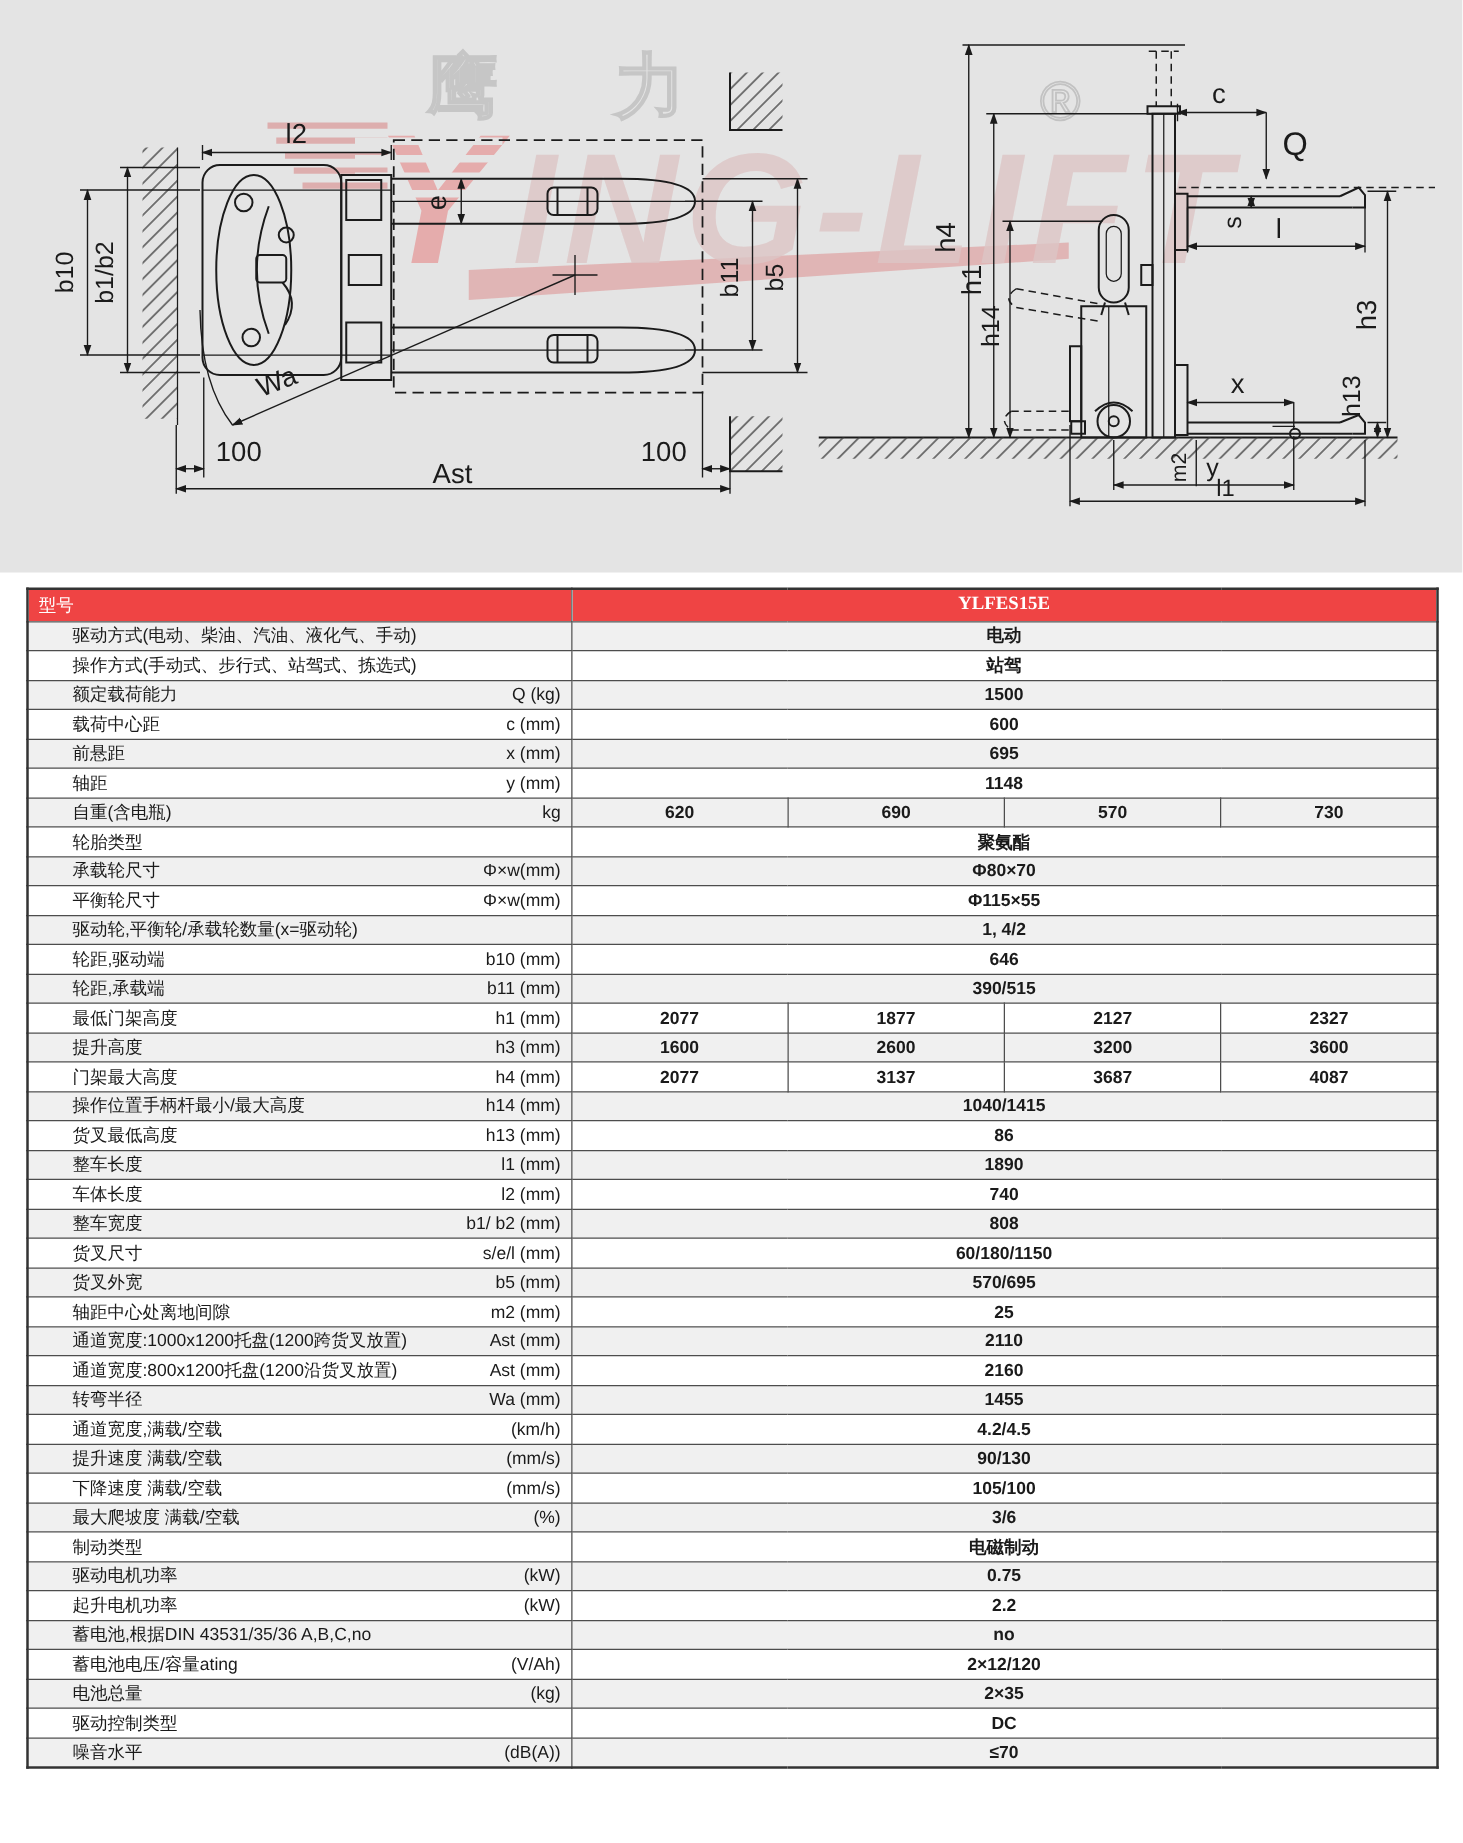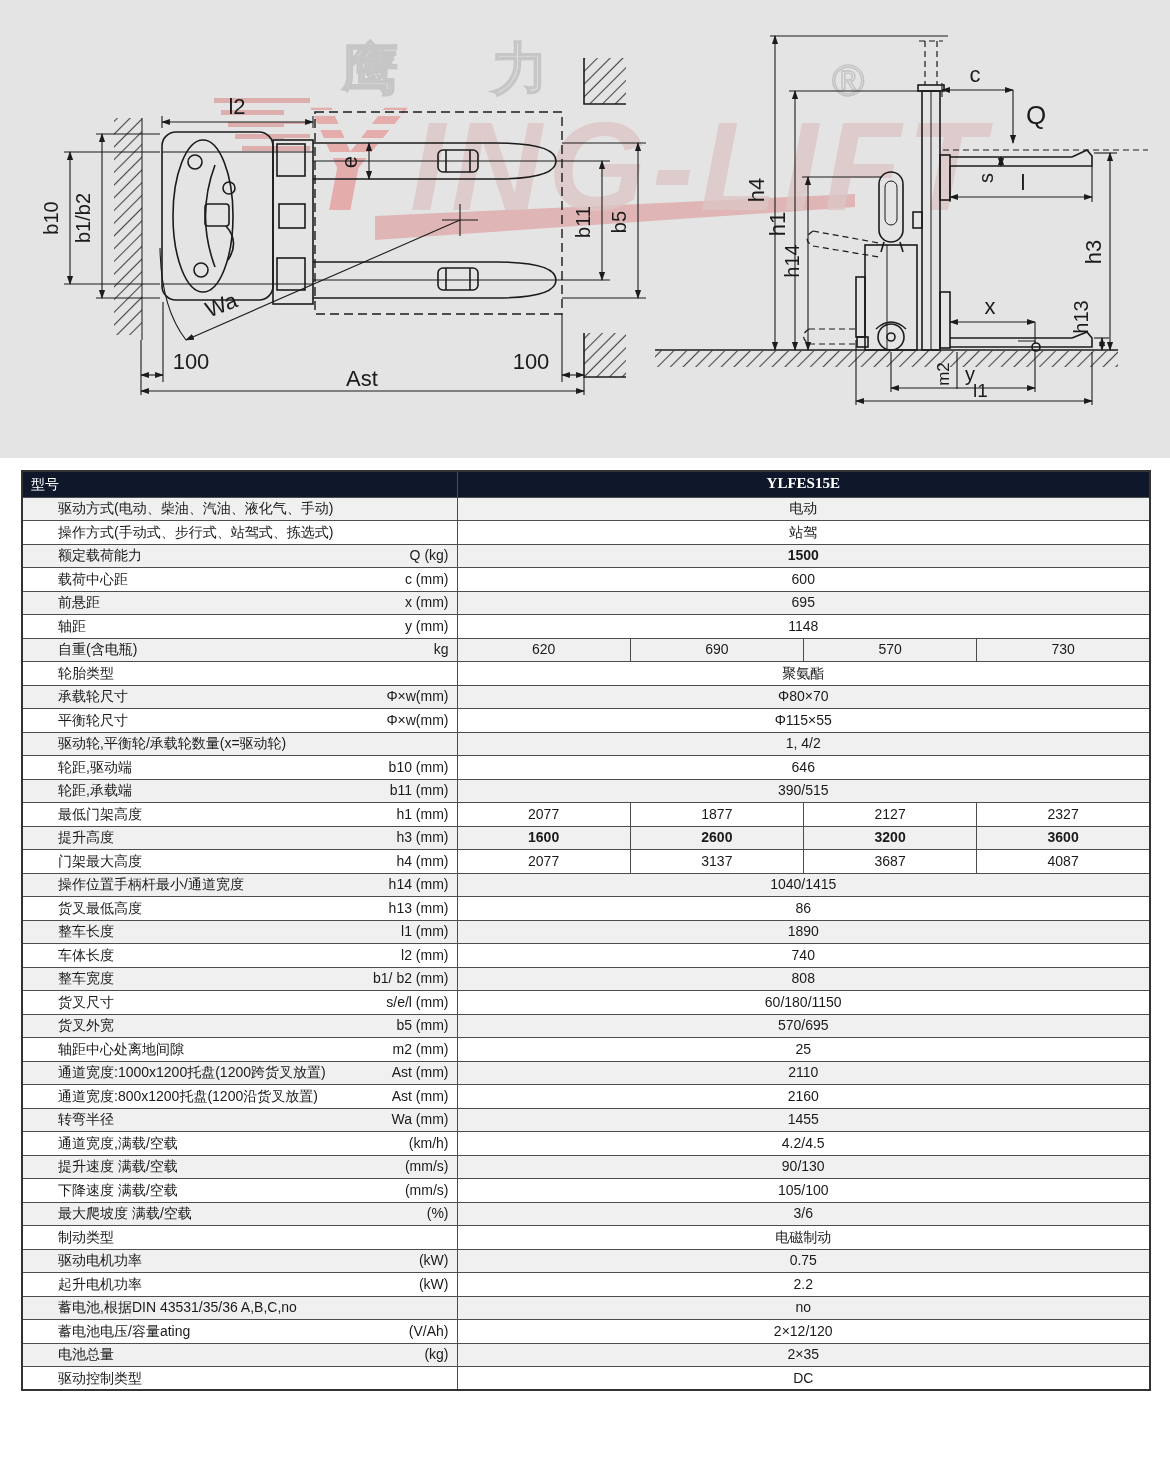--- a/index.html
+++ b/index.html
@@ -15,23 +15,23 @@
   .dsh{stroke:#1b1b1b;stroke-width:1.2px;stroke-dasharray:6 4;fill:none;}
   text.dlab{font-size:22px;fill:#1b1b1b;font-family:"Liberation Sans",sans-serif;}
   text.sm{font-size:20px;} text.xs{font-size:17px;} text.md{font-size:19px;} text.lg{font-size:26px;}
   .wm-cn{font-size:56px;font-weight:700;fill:none;stroke:#c6c6c6;stroke-width:1.6px;}
   .wm-reg{font-size:44px;fill:none;stroke:#c2c2c2;stroke-width:1.4px;}
   .wm-y{font-size:148px;font-weight:700;font-style:italic;fill:#e69f9f;opacity:.8;}
   .wm-en{font-size:126px;font-weight:700;font-style:italic;fill:#ddc6c6;opacity:.8;letter-spacing:6px;}
   
   table.spec{border-collapse:collapse;table-layout:fixed;width:1130px;margin:12px 0 0 21px;border:2px solid #333;}
   .spec th,.spec td{border:1px solid #4d4d4d;font-size:14px;color:#1a1a1a;height:23.5px;padding:0 8px;box-sizing:border-box;line-height:1.05;white-space:nowrap;overflow:hidden;}
-  .spec thead th{background:#0f172a;color:#fff;height:26px;font-weight:400;text-align:left;}
+  .spec thead th{background:#ef4444;color:#fff;height:26px;font-weight:400;text-align:left;}
   .spec thead th.model{text-align:center;font-weight:700;font-size:15px;font-family:Liberation Serif, serif;}
-  .spec td.val{text-align:center;padding:0 4px;}
+  .spec td.val{text-align:center;padding:0 4px;font-weight:bold;}
   .spec tbody tr:nth-child(odd){background:#f0f0f0;}
   .lwrap{display:flex;justify-content:space-between;align-items:center;gap:6px;margin-left:27px;}
   .b{font-weight:700;}
 </style>
 </head>
 <body>
 
 <div class="diagram-area">
 <svg width="1170" height="458" viewBox="0 0 1170 458">
   <defs>
@@ -446,21 +446,21 @@
           </div>
         </td>
         <td class="val">2077</td>
         <td class="val">3137</td>
         <td class="val">3687</td>
         <td class="val">4087</td>
       </tr>
       <tr>
         <td>
           <div class="lwrap">
-            <span>操作位置手柄杆最小/通道宽度</span>
+            <span>操作位置手柄杆最小/最大高度</span>
             <span>h14 (mm)</span>
           </div>
         </td>
         <td class="val" colspan="4">1040/1415</td>
       </tr>
       <tr>
         <td>
           <div class="lwrap">
             <span>货叉最低高度</span>
             <span>h13 (mm)</span>
@@ -641,14 +641,23 @@
       </tr>
       <tr>
         <td>
           <div class="lwrap">
             <span>驱动控制类型</span>
             <span></span>
           </div>
         </td>
         <td class="val" colspan="4">DC</td>
       </tr>
+      <tr>
+        <td>
+          <div class="lwrap">
+            <span>噪音水平</span>
+            <span>(dB(A))</span>
+          </div>
+        </td>
+        <td class="val" colspan="4">≤70</td>
+      </tr>
     </tbody>
 </table>
 
 </body></html>

